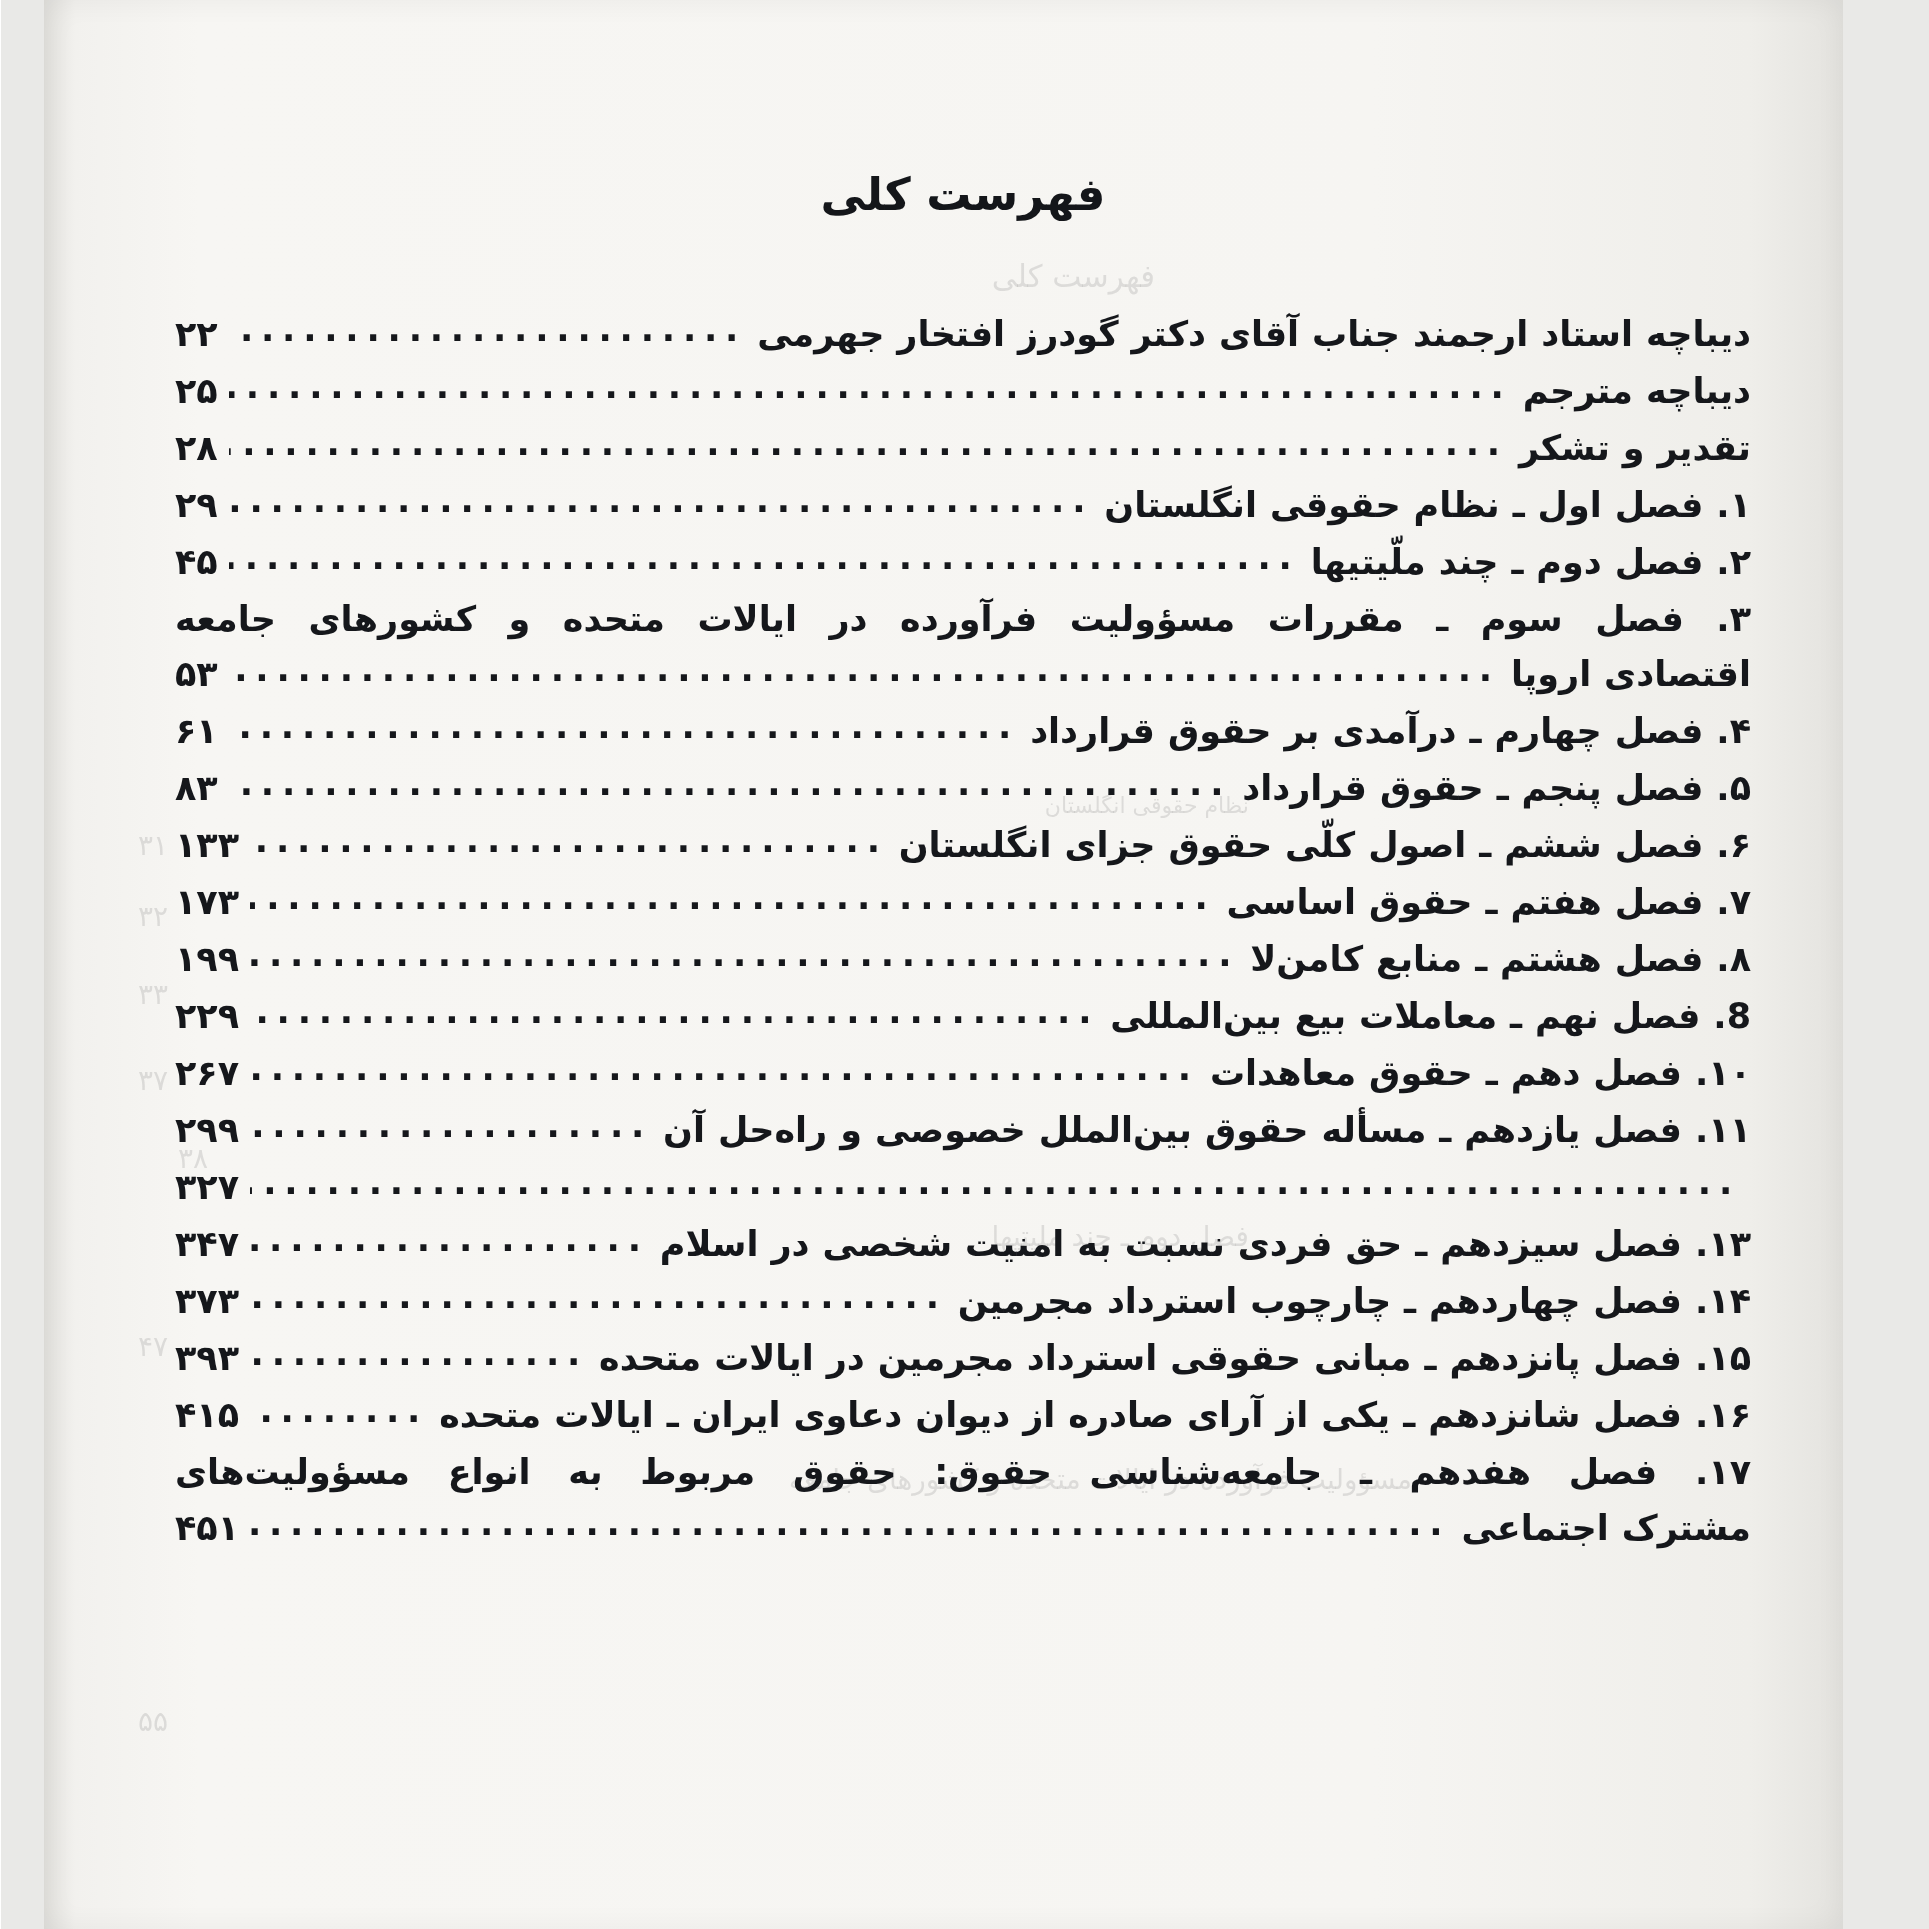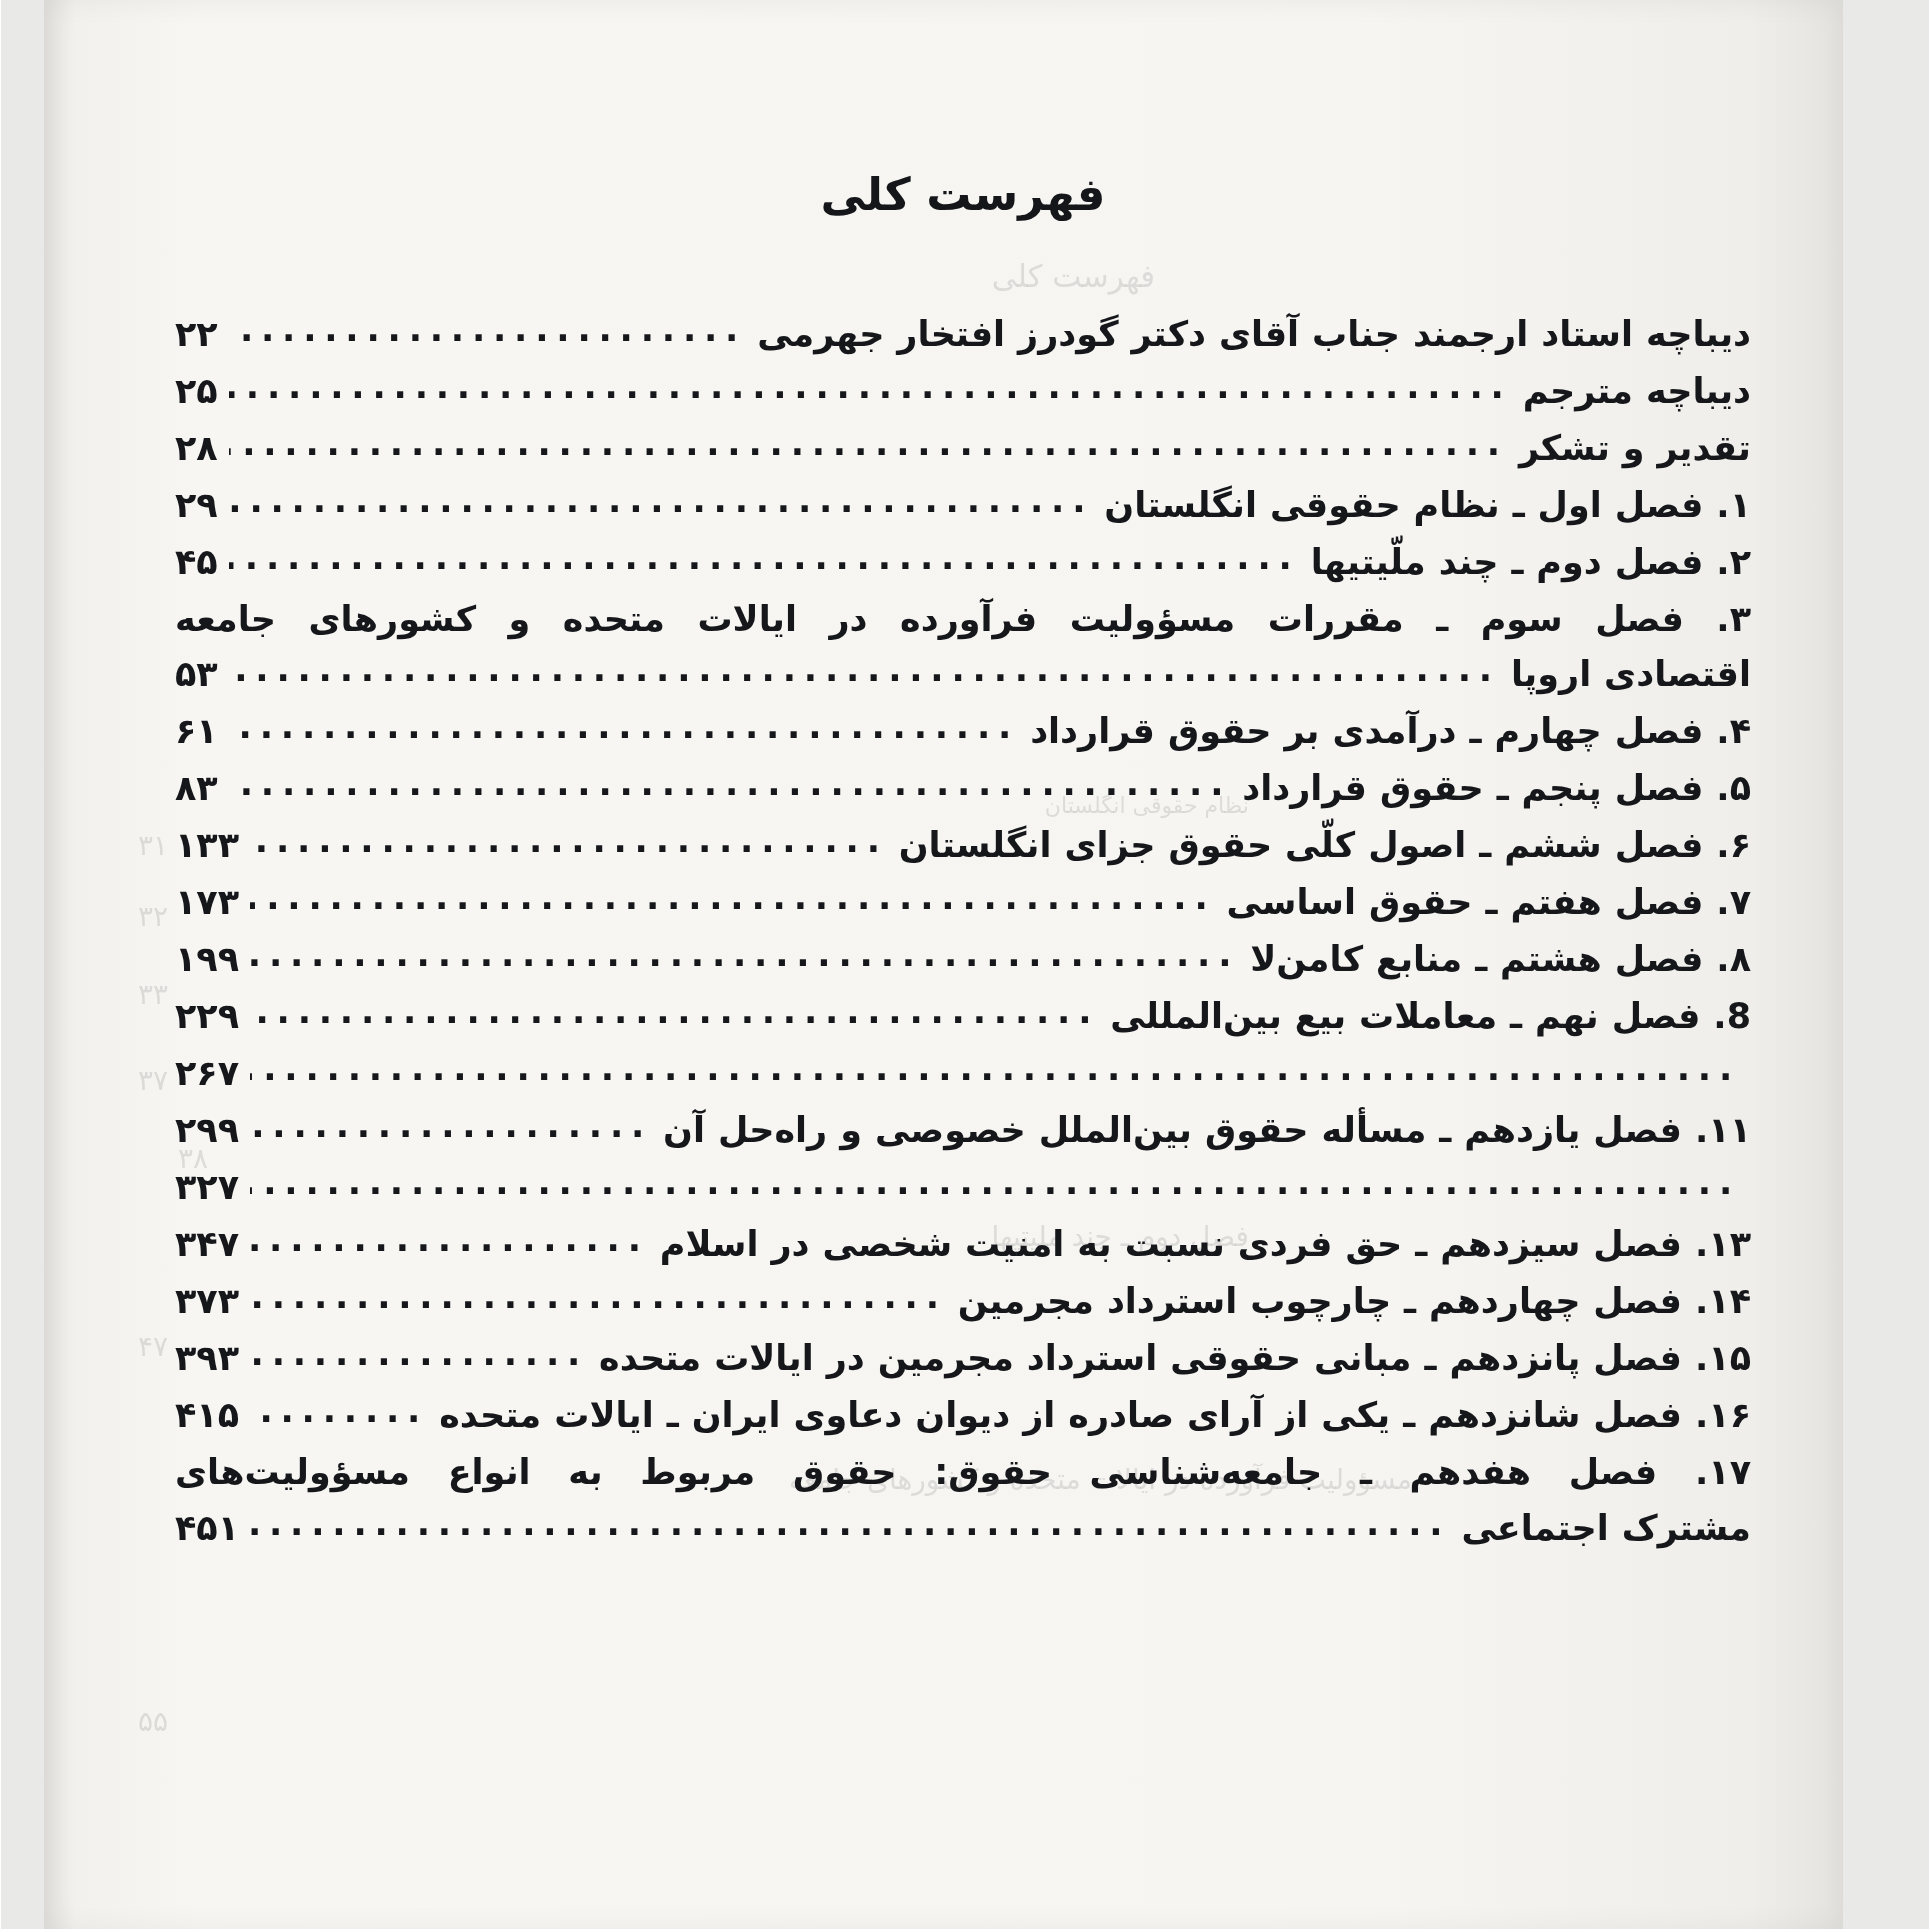--- a/index.html
+++ b/index.html
@@ -233,20 +233,21 @@
         <div class="toc-entry">
           <div class="entry-row">
             <span class="entry-label">8. فصل نهم ـ معاملات بیع بین‌المللی</span>
             <span class="entry-dots">........................................................................................................................</span>
             <span class="entry-page">۲۲۹</span>
           </div>
         </div>
 
         <div class="toc-entry">
           <div class="entry-row">
+            <span class="entry-label">۱۰. فصل دهم ـ حقوق معاهدات</span>
             <span class="entry-dots">........................................................................................................................</span>
             <span class="entry-page">۲۶۷</span>
           </div>
         </div>
 
         <div class="toc-entry">
           <div class="entry-row">
             <span class="entry-label">۱۱. فصل یازدهم ـ مسأله حقوق بین‌الملل خصوصی و راه‌حل آن</span>
             <span class="entry-dots">........................................................................................................................</span>
             <span class="entry-page">۲۹۹</span>

